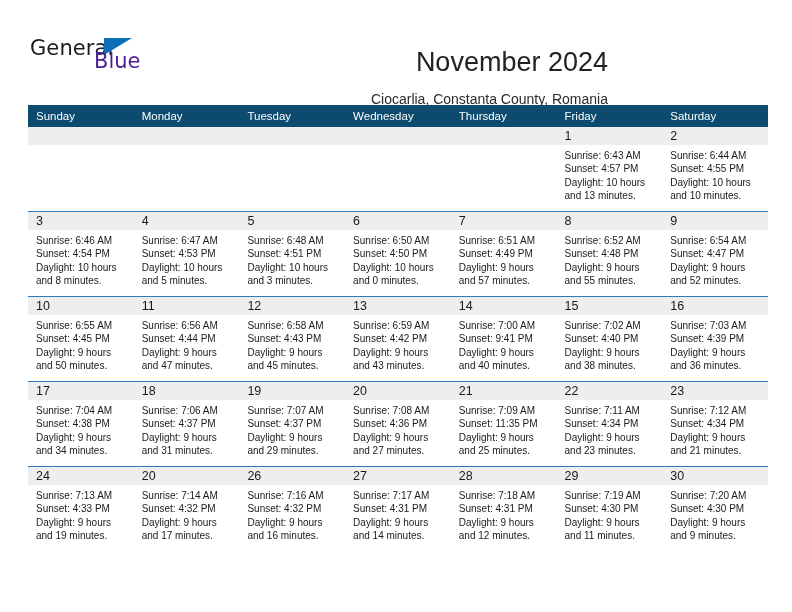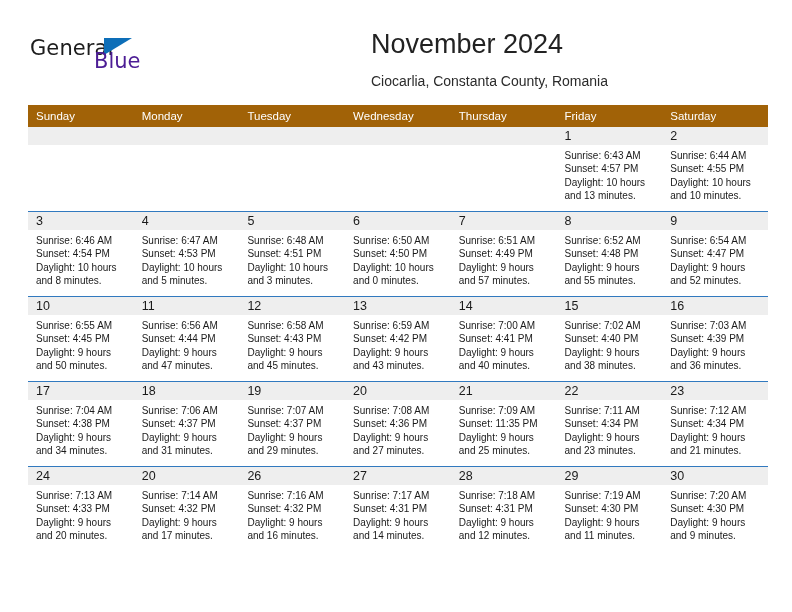--- a/index.html
+++ b/index.html
@@ -71,21 +71,22 @@
     left: 72px;
     top: 20px;
     width: 2px;
     height: 21px;
     background: #ffffff;
   }
 
   .titles {
     position: absolute;
     right: 0;
-    top: 0;
+    top: 18px;
+    text-align: right;
   }
   .month-title {
     font-size: 27px;
     line-height: 32px;
     color: #222222;
     font-weight: 400;
     white-space: nowrap;
   }
   .location-sub {
     font-size: 14px;
@@ -98,21 +99,21 @@
   
   .cal {
     position: absolute;
     left: 28px;
     top: 105px;
     width: 740px;
     border-collapse: collapse;
     table-layout: fixed;
   }
   .cal th {
-    background: #a16207;
+    background: #0c4a6e;
     color: #ffffff;
     font-size: 11.5px;
     font-weight: 400;
     text-align: left;
     padding: 5px 0 5px 8px;
     height: 11px;
     border: none;
   }
   .cal td {
     vertical-align: top;
@@ -356,21 +357,21 @@
             <div>Sunrise: 6:59 AM</div>
             <div>Sunset: 4:42 PM</div>
             <div>Daylight: 9 hours</div>
             <div>and 43 minutes.</div>
           </div>
         </td>
         <td>
           <div class="daynum">14</div>
           <div class="info">
             <div>Sunrise: 7:00 AM</div>
-            <div>Sunset: 4:41 PM</div>
+            <div>Sunset: 9:41 PM</div>
             <div>Daylight: 9 hours</div>
             <div>and 40 minutes.</div>
           </div>
         </td>
         <td>
           <div class="daynum">15</div>
           <div class="info">
             <div>Sunrise: 7:02 AM</div>
             <div>Sunset: 4:40 PM</div>
             <div>Daylight: 9 hours</div>
@@ -454,21 +455,21 @@
         </td>
       </tr>
 
       <tr class="week">
         <td>
           <div class="daynum">24</div>
           <div class="info">
             <div>Sunrise: 7:13 AM</div>
             <div>Sunset: 4:33 PM</div>
             <div>Daylight: 9 hours</div>
-            <div>and 20 minutes.</div>
+            <div>and 19 minutes.</div>
           </div>
         </td>
         <td>
           <div class="daynum">20</div>
           <div class="info">
             <div>Sunrise: 7:14 AM</div>
             <div>Sunset: 4:32 PM</div>
             <div>Daylight: 9 hours</div>
             <div>and 17 minutes.</div>
           </div>

